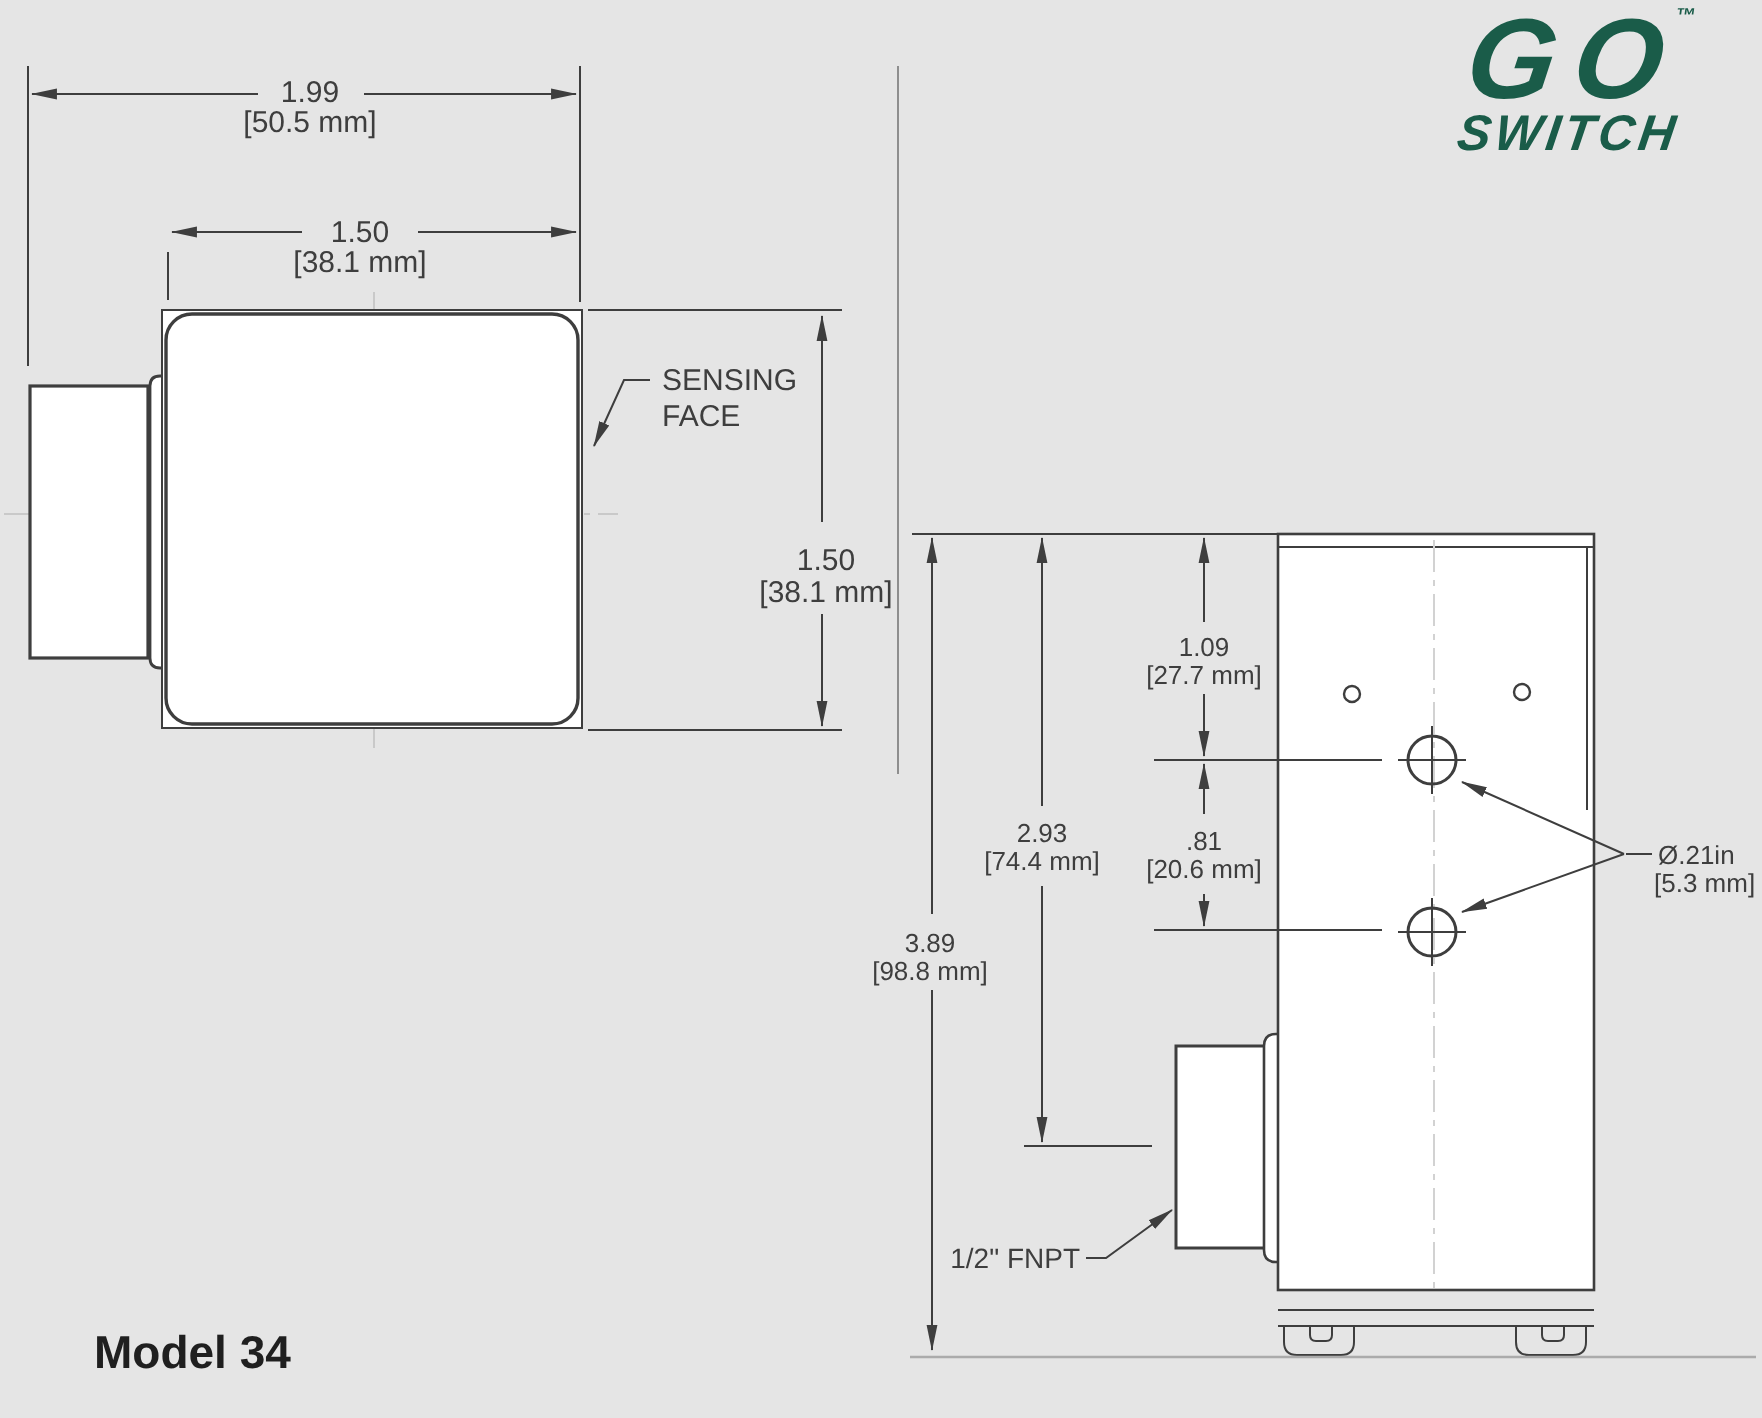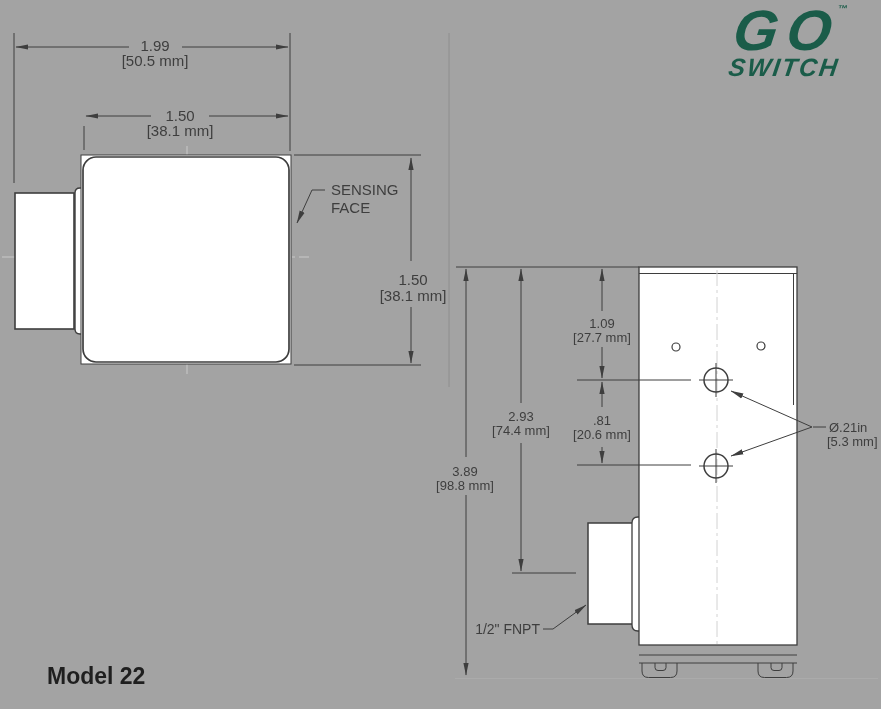--- a/index.html
+++ b/index.html
@@ -1,19 +1,19 @@
 <!DOCTYPE html>
 <html><head>
 <meta charset="utf-8">
 <style>
   html,body{margin:0;padding:0;background:#ffffff;}
   #canvas{
     position:relative;
     width:881px;height:709px;
-    background:#a3a3a3;
+    background:#e5e5e5;
     font-family:"Liberation Sans", sans-serif;
     overflow:hidden;
   }
   svg text{
     font-family:"Liberation Sans", sans-serif;
     fill:#3e3e3e;
   }
   .dimL{font-size:15px;}
   .dimR{font-size:13px;}
   .callout{font-size:15px;}
@@ -162,15 +162,15 @@
 
   
   <div id="logo">
     <div>
       <span class="go">GO</span><span class="tm">™</span>
     </div>
     <div class="switch">SWITCH</div>
   </div>
 
   
-  <div id="model-title">Model 22</div>
+  <div id="model-title">Model 34</div>
 
 </div>
 
 </body></html>

